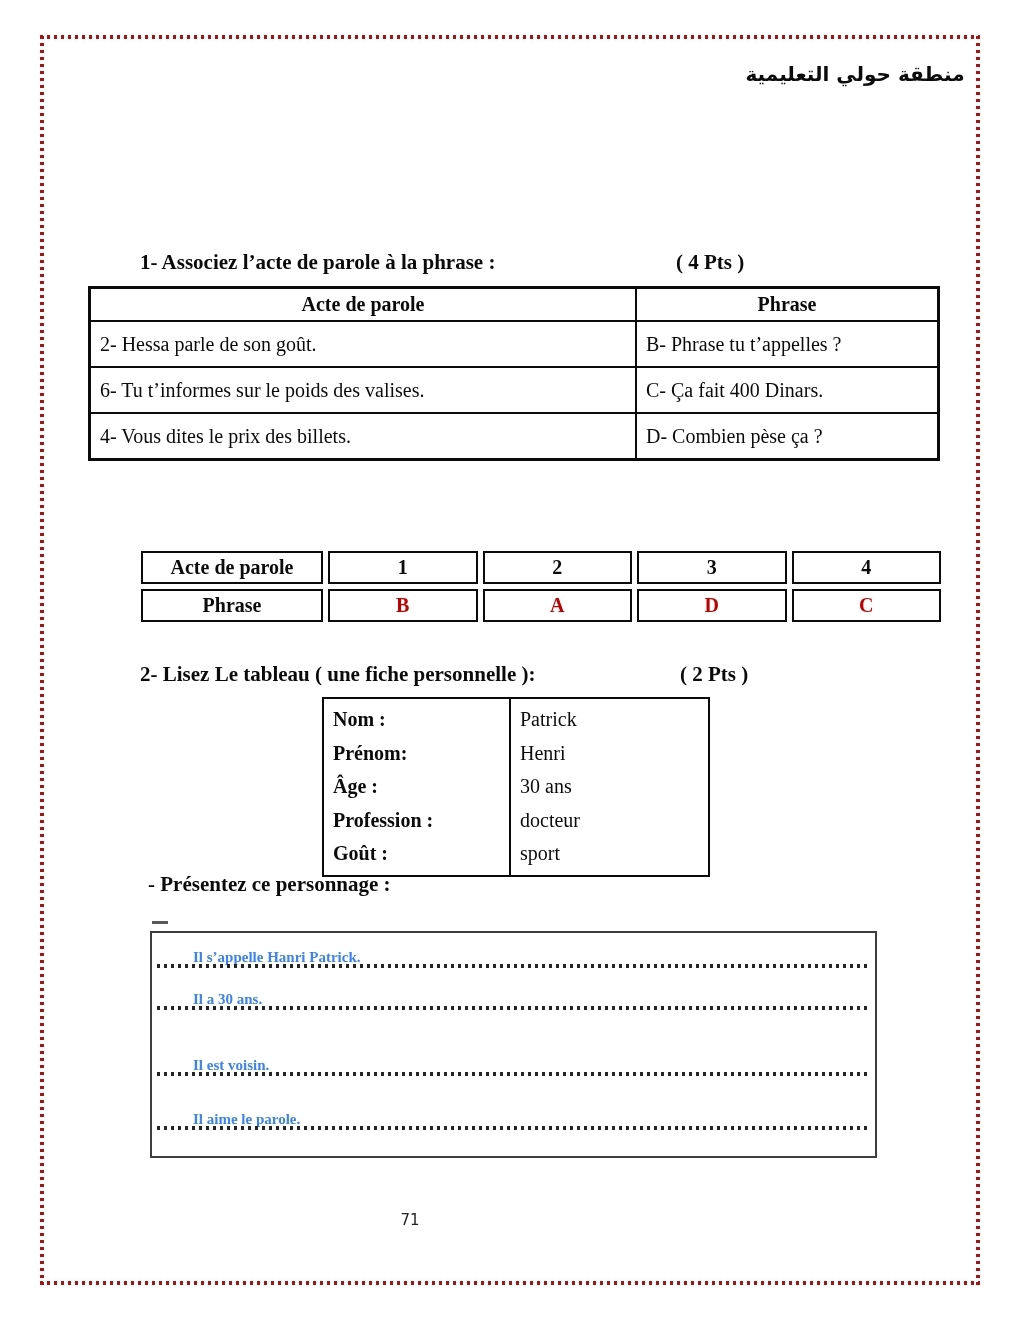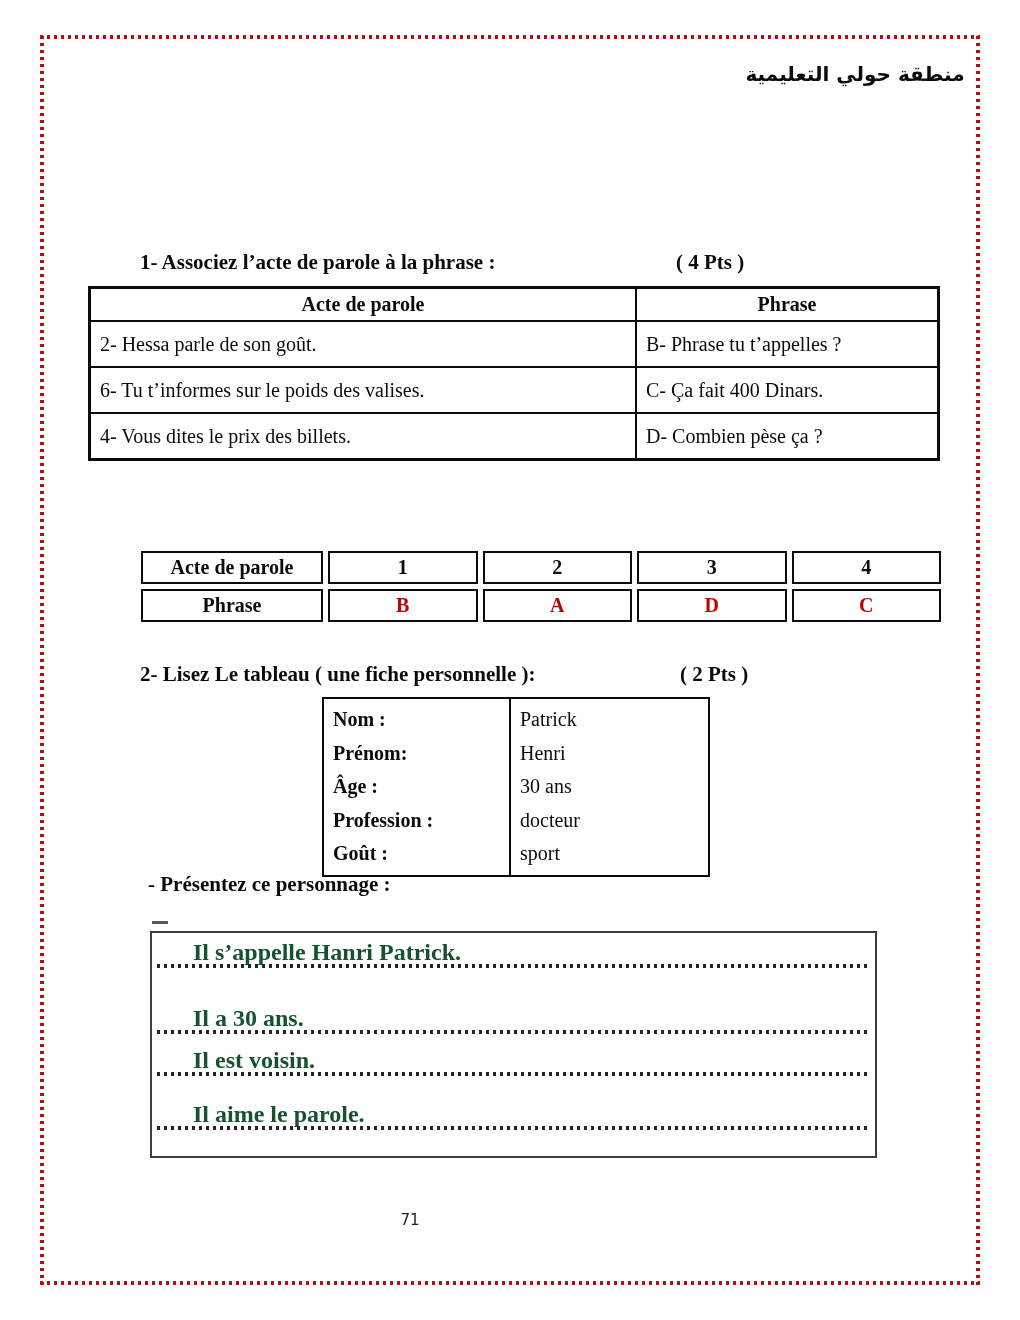--- a/index.html
+++ b/index.html
@@ -46,21 +46,21 @@
   
   .fiche-table{position:absolute;left:322px;top:697px;width:388px;border-collapse:collapse;table-layout:fixed;}
   .fiche-table td{border:2.5px solid #0b0b0b;vertical-align:top;padding:4px 0 4px 9px;}
   .fiche-label{width:176px;font-weight:bold;}
   .fiche-table .line{font-size:20px;line-height:33.5px;white-space:nowrap;}
 
   
   .dash-mark{position:absolute;left:152px;top:921px;width:16px;height:3px;background:#5a5a5a;}
   .answer-box{position:absolute;left:150px;top:931px;width:723px;height:223px;border:2px solid #3d3d3d;}
   .ans-row{position:absolute;left:5px;right:5px;height:30px;}
-  .ans-row .red-text{position:absolute;left:36px;bottom:2px;color:#14532d;font-weight:bold;font-size:24px;white-space:nowrap;}
+  .ans-row .red-text{position:absolute;left:36px;bottom:2px;color:#3b82f6;font-weight:bold;font-size:15px;white-space:nowrap;}
   .dotline{position:absolute;left:0;right:0;bottom:0;height:4px;
            background:repeating-linear-gradient(90deg,#242424 0 3px,transparent 3px 7px);}
 
   .page-num{position:absolute;left:0;top:1211px;width:820px;text-align:center;
             font-family:"DejaVu Sans","Liberation Sans",sans-serif;font-size:15px;color:#222;}
 </style>
 </head>
 <body>
 
 <div class="page">
@@ -143,21 +143,21 @@
 
   <div class="instruction">- Présentez ce personnage :</div>
 
   <div class="dash-mark"></div>
 
   <div class="answer-box">
     <div class="ans-row" style="top:5px;">
       <span class="red-text">Il s’appelle Hanri Patrick.</span>
       <span class="dotline"></span>
     </div>
-    <div class="ans-row" style="top:71px;">
+    <div class="ans-row" style="top:47px;">
       <span class="red-text">Il a 30 ans.</span>
       <span class="dotline"></span>
     </div>
     <div class="ans-row" style="top:113px;">
       <span class="red-text">Il est voisin.</span>
       <span class="dotline"></span>
     </div>
     <div class="ans-row" style="top:167px;">
       <span class="red-text">Il aime le parole.</span>
       <span class="dotline"></span>

